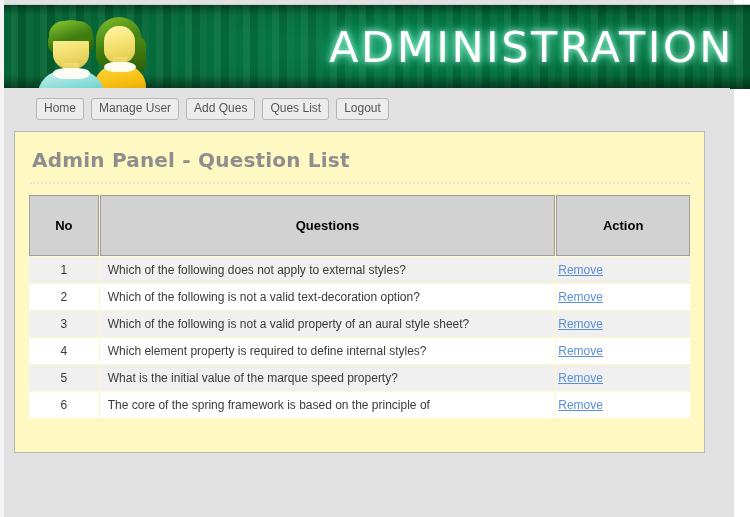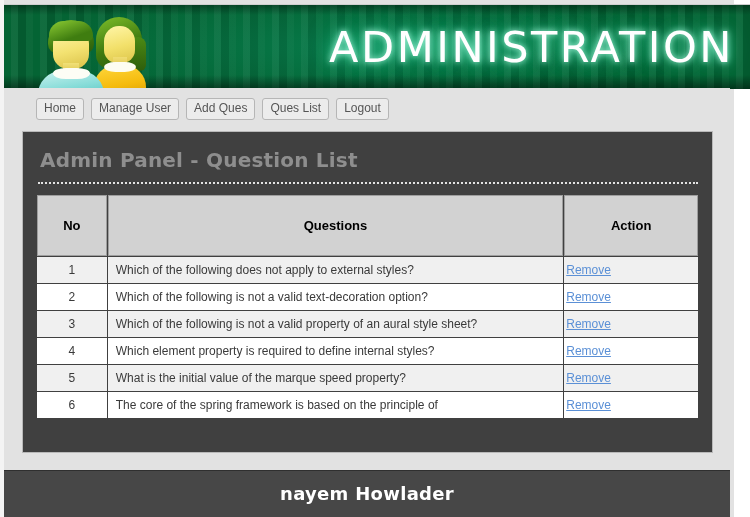--- a/index.html
+++ b/index.html
@@ -194,25 +194,25 @@
     background: #ececec;
     border: 1px solid #b6b6b6;
     border-radius: 3px;
     font-family: "Liberation Sans", sans-serif;
     cursor: pointer;
     white-space: nowrap;
   }
   
   .panel {
     position: absolute;
-    left: 22px;
+    left: 14px;
     top: 131px;
     width: 691px;
     height: 322px;
-    background: #404040;
+    background: #fef9c3;
     border: 1px solid #b9b9b9;
     box-sizing: border-box;
   }
   .panel-title {
     position: absolute;
     left: 17px;
     top: 16px;
     font-size: 20px;
     font-weight: bold;
     color: #8e8e8e;
@@ -399,18 +399,14 @@
           <td class="col-no">6</td>
           <td class="col-q">The core of the spring framework is based on the principle of</td>
           <td class="col-act">
             <span class="remove-link">Remove</span>
           </td>
         </tr>
       </tbody>
     </table>
   </div>
 
-  <div class="footer">
-    <div class="footer-topline"></div>
-    <span>nayem Howlader</span>
-  </div>
 
 </div>
 
 </body></html>

